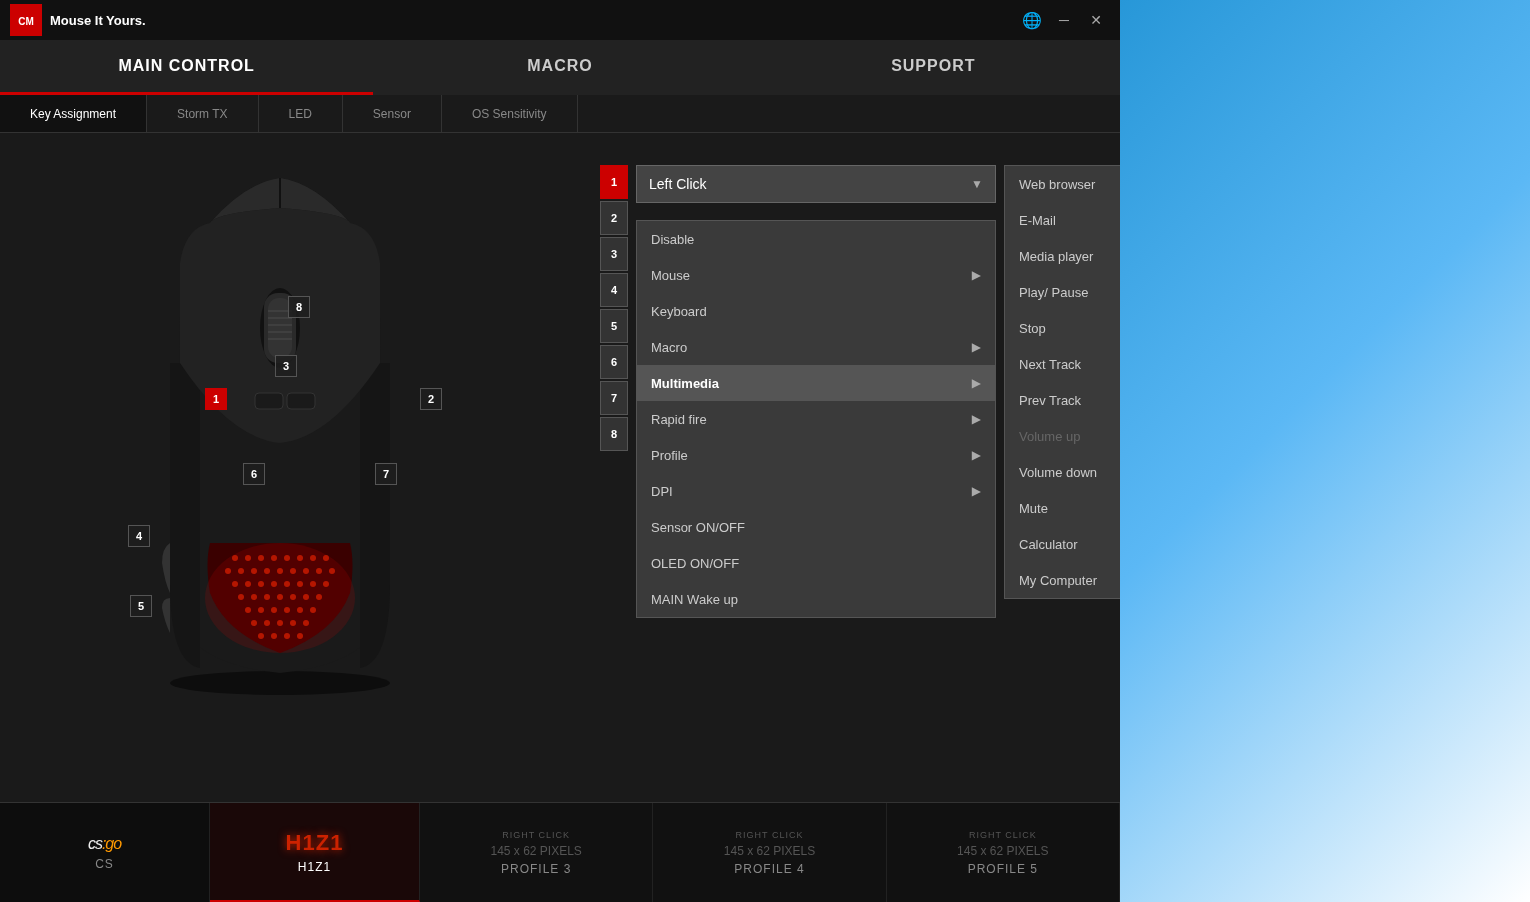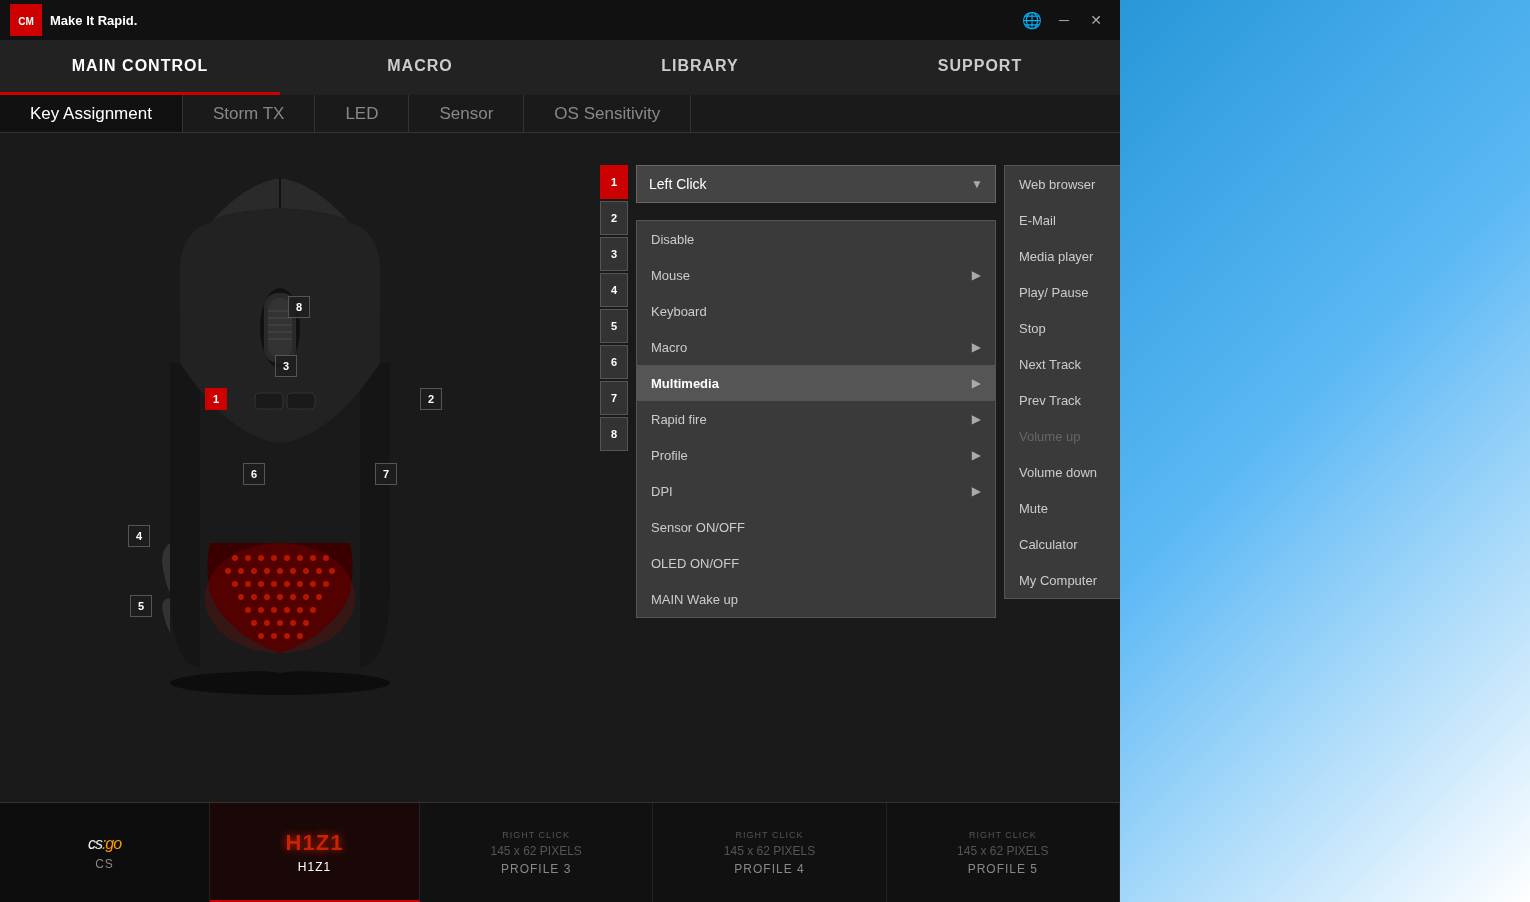--- a/index.html
+++ b/index.html
@@ -118,21 +118,21 @@
       height: 38px;
       flex-shrink: 0;
       border-bottom: 1px solid #333;
     }
     .sub-tab {
       padding: 4px 30px;
       display: flex;
       align-items: center;
       justify-content: center;
       color: #888;
-      font-size: 17px;
+      font-size: 12px;
       cursor: pointer;
       border-right: 1px solid #333;
     }
     .sub-tab.active {
       color: white;
       background: #111;
     }
 
     
     .content-area {
@@ -325,33 +325,32 @@
 <div class="app-window">
 
   <div class="title-bar">
     <div class="title-bar-logo">
       <div class="cm-logo">
         <svg width="30" height="30" viewBox="0 0 30 30">
           <rect width="30" height="30" fill="#cc0000"></rect>
           <text x="15" y="20" text-anchor="middle" fill="white" font-size="10" font-weight="bold">CM</text>
         </svg>
       </div>
-      <span>Make It Rapid.</span>
+      <span>Mouse It Yours.</span>
     </div>
     <div class="title-bar-controls">
       <div class="globe-btn">🌐</div>
       <button class="title-btn">─</button>
       <button class="title-btn close">✕</button>
     </div>
   </div>
 
   <div class="main-nav">
     <div class="main-nav-item active">MAIN CONTROL</div>
     <div class="main-nav-item">MACRO</div>
-    <div class="main-nav-item">LIBRARY</div>
     <div class="main-nav-item">SUPPORT</div>
   </div>
 
   <div class="sub-tabs">
     <div class="sub-tab active">Key Assignment</div>
     <div class="sub-tab">Storm TX</div>
     <div class="sub-tab">LED</div>
     <div class="sub-tab">Sensor</div>
     <div class="sub-tab">OS Sensitivity</div>
   </div>

